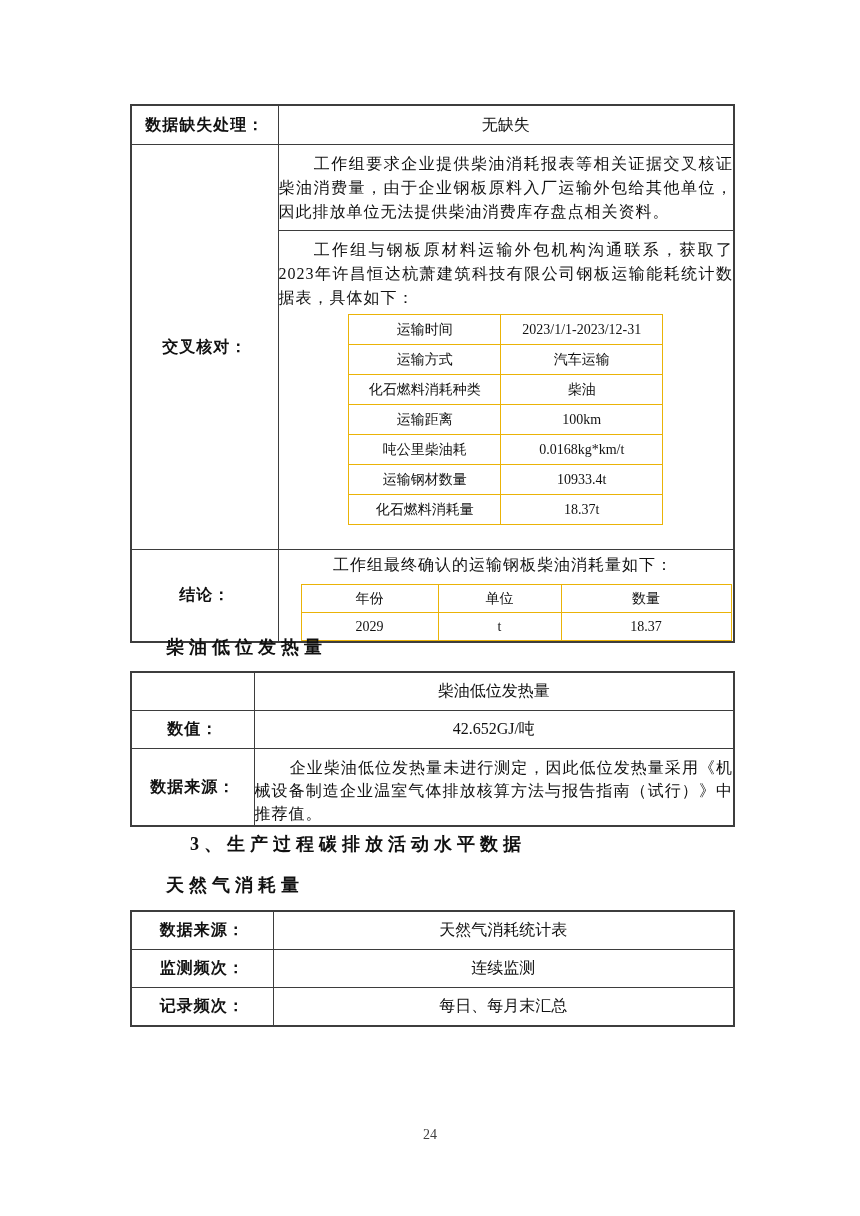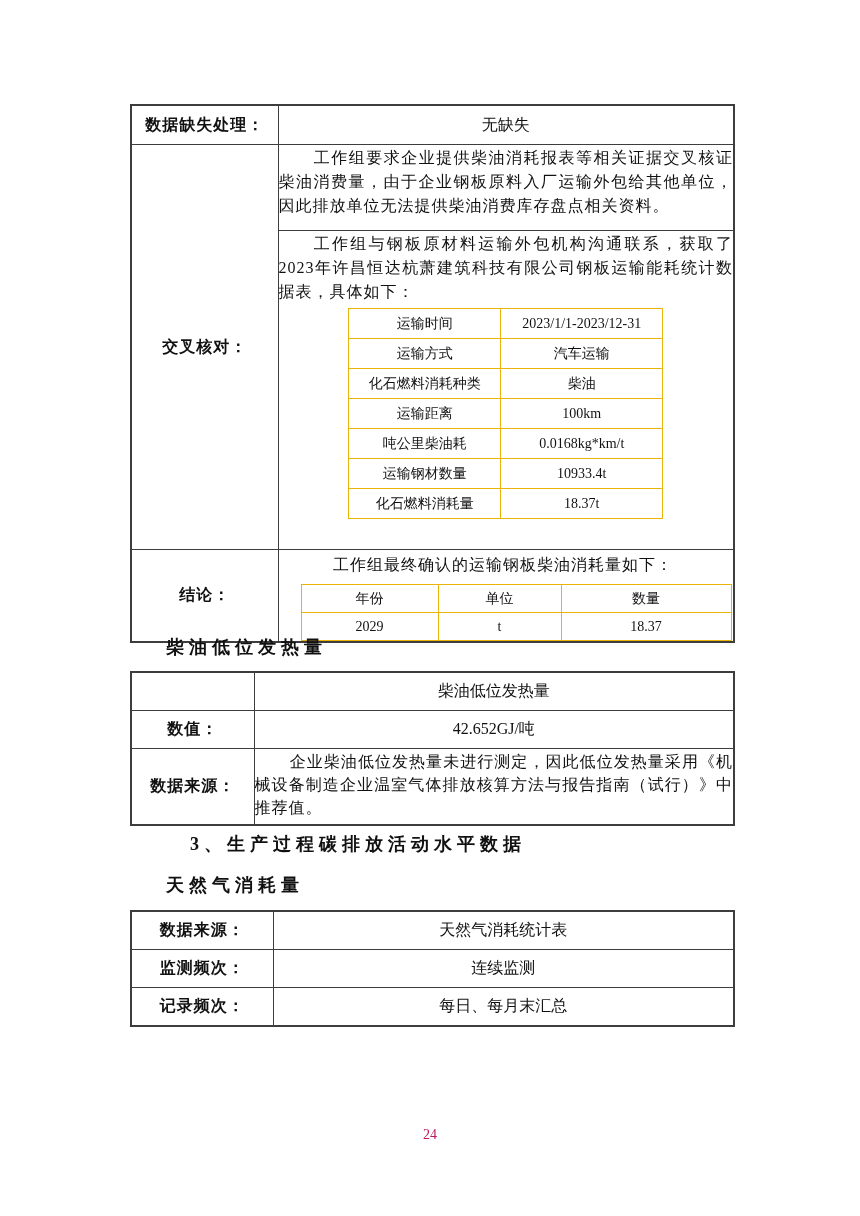--- a/index.html
+++ b/index.html
@@ -25,21 +25,21 @@
   .tbl td {
     border: 1px solid #3d3d3d;
     padding: 0;
     font-size: 16px;
     color: #111111;
   }
   .lbl { font-weight: bold; text-align: center; vertical-align: middle; letter-spacing: 1px; }
   .val { text-align: center; vertical-align: middle; }
   .cell-para { vertical-align: top; padding: 0 3px; }
   .para {
-    margin: 1px 0 0 0;
+    margin: 7px 0 0 0;
     text-indent: 2.2em;
     text-align: justify;
     text-justify: inter-character;
     line-height: 24px;
     letter-spacing: 1px;
   }
   .para2lh { line-height: 23px; }
   .intro {
     margin: 4px 0 8px 0;
     text-indent: 3.4em;
@@ -82,21 +82,21 @@
   #heading-diesel { left: 166px; top: 635px; }
   #heading-process { left: 190px; top: 832px; }
   #heading-gas { left: 166px; top: 873px; font-family: Liberation Serif, serif; }
   .pageno {
     position: absolute;
     top: 1127px;
     left: 0;
     width: 860px;
     text-align: center;
     font-size: 14px;
-    color: #be185d;
+    color: #404040;
   }
 </style>
 </head>
 <body>
 
 <div class="page">
 
   <table class="tbl" style="top:104px;">
     <colgroup>
         <col style="width:147px">

